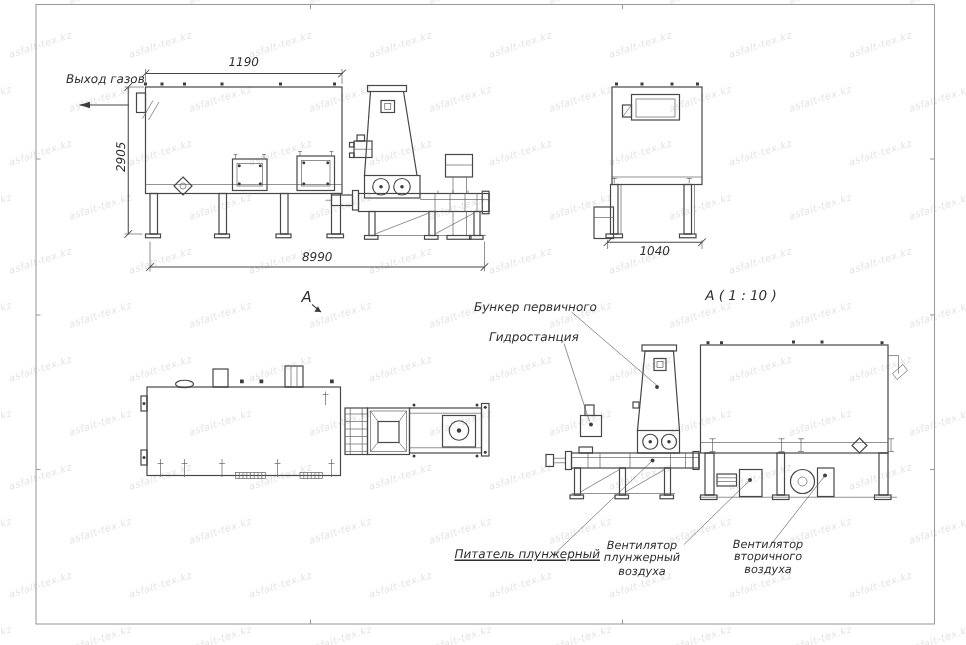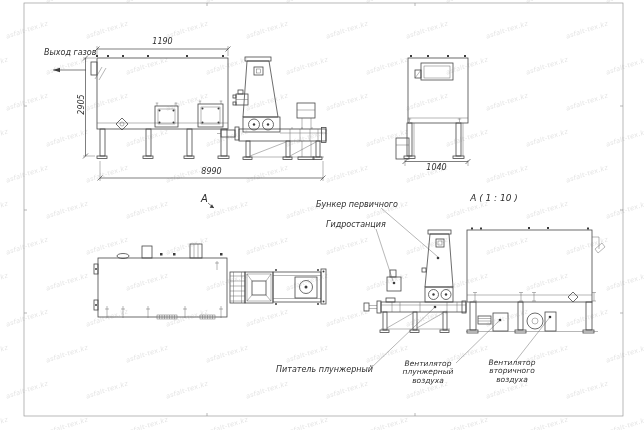--- a/index.html
+++ b/index.html
@@ -424,21 +424,21 @@
 
   <div class="lbl" style="left:44px;top:49px;">Выход газов</div>
   <div class="dim" style="left:140px;top:37px;width:45px;">1190</div>
   <div class="dim" style="left:63px;top:100px;width:36px;transform:rotate(-90deg);">2905</div>
   <div class="dim" style="left:189px;top:167px;width:45px;">8990</div>
   <div class="dim" style="left:414px;top:163px;width:45px;">1040</div>
   <div class="lbl" style="left:201px;top:193px;font-size:10px;">А</div>
   <div class="lbl" style="left:458px;top:194px;width:72px;text-align:center;font-size:9px;">А ( 1 : 10 )</div>
   <div class="lbl" style="left:316px;top:201px;">Бункер первичного</div>
   <div class="lbl" style="left:326px;top:221px;">Гидростанция</div>
-  <div class="lbl" style="left:276px;top:366px;">Питатель плунжерный</div>
+  <div class="lbl" style="left:303px;top:366px;text-decoration:underline;">Питатель плунжерный</div>
   <div class="lbl ctr" style="left:391px;top:360px;width:74px;font-size:7.5px;">
     <span>Вентилятор</span><br>
     <span>плунжерный воздуха</span>
   </div>
   <div class="lbl ctr" style="left:475px;top:359px;width:74px;font-size:7.5px;">
     <span>Вентилятор</span><br>
     <span>вторичного воздуха</span>
   </div>
 </div>
 

